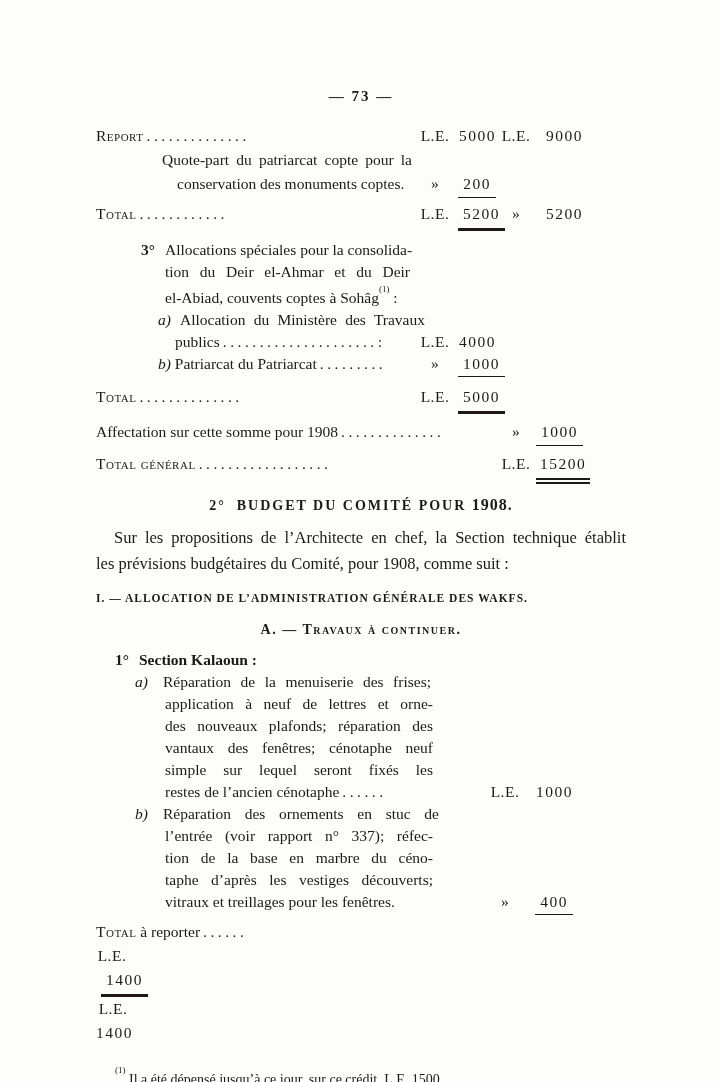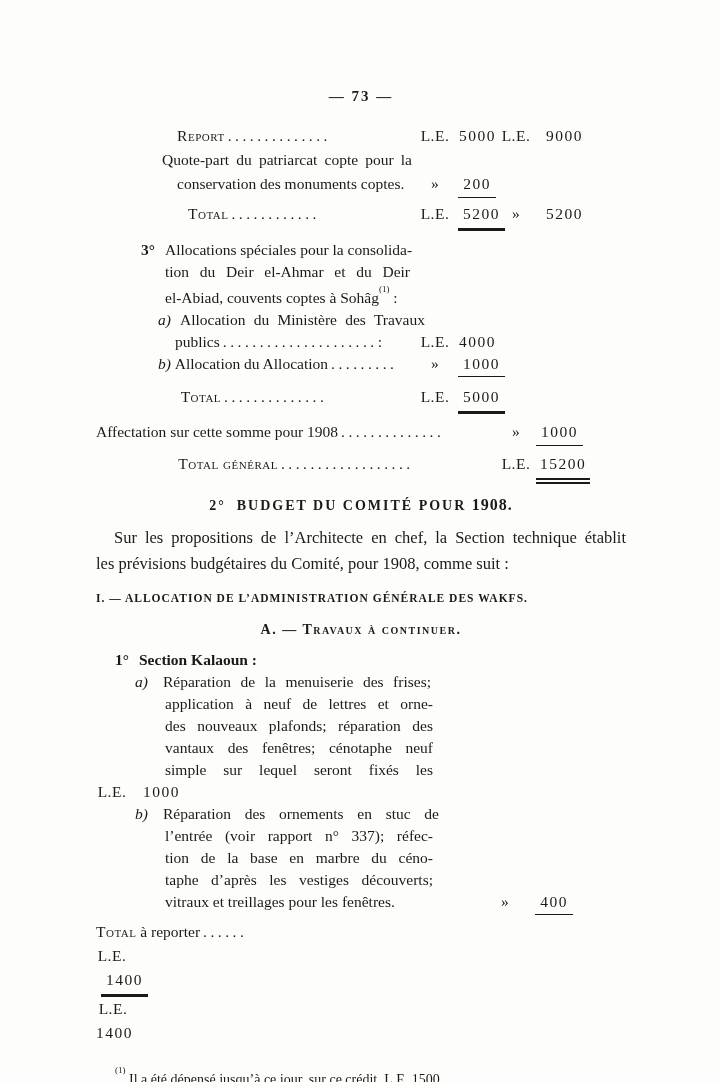--- a/index.html
+++ b/index.html
@@ -19,21 +19,21 @@
   .frow .a1{flex:none;width:38px;text-align:right;}
   .frow .c2{flex:none;width:40px;text-align:center;}
   .frow .a2{flex:none;width:47px;text-align:right;}
   
   .frow-b{width:477px;}
   .frow-b .c1{width:32px;}
   .frow-b .a1{width:52px;}
   .frow-b .c2{width:34px;}
   .frow-b .a2{width:36px;}
 
-  .ar{text-align:center;}
+  .ar{text-align:left;}
   .sc{font-variant:small-caps;letter-spacing:.5px;}
   .it{font-style:italic;}
   .dots{letter-spacing:3.5px;padding-left:3px;}
   .amt{display:inline-block;letter-spacing:1.5px;}
   .u1 .amt{border-bottom:1.5px solid #1d1a15;padding:0 5px 1px;}
   .uthick .amt{border-bottom:3px solid #1d1a15;padding:0 5px 2px;}
   .udbl .amt{border-bottom:6px double #1d1a15;padding:0 4px 2px;}
   .cur{letter-spacing:.5px;}
 
   sup.fn{font-size:9px;position:relative;top:-5px;letter-spacing:0;}
@@ -108,21 +108,21 @@
       <div class="nline just w245">Allocation du Ministère des Travaux</div>
     </div>
     <div class="frow lh22">
       <div class="ft"><span class="ml79">publics</span><span class="dots">.....................:</span></div>
       <div class="c1 cur">L.E.</div>
       <div class="a1"><span class="amt">4000</span></div>
       <div class="c2"></div>
       <div class="a2"></div>
     </div>
     <div class="frow lh22">
-      <div class="ft"><span class="it ml62">b)</span>&nbsp;<span>Allocation du Allocation</span><span class="dots">.........</span></div>
+      <div class="ft"><span class="it ml62">b)</span>&nbsp;<span>Patriarcat du Patriarcat</span><span class="dots">.........</span></div>
       <div class="c1 cur">»</div>
       <div class="a1 u1"><span class="amt">1000</span></div>
       <div class="c2"></div>
       <div class="a2"></div>
     </div>
 
     <div class="frow mt8">
       <div class="ft ar"><span class="sc">Total</span><span class="dots">..............</span></div>
       <div class="c1 cur">L.E.</div>
       <div class="a1 uthick"><span class="amt">5000</span></div>
@@ -159,20 +159,21 @@
 
     <div class="numrow">
       <div class="it ml39 w28">a)</div>
       <div class="nline just w268">Réparation de la menuiserie des frises;</div>
     </div>
     <div class="nline just ml69 w268">application à neuf de lettres et orne-</div>
     <div class="nline just ml69 w268">des nouveaux plafonds; réparation des</div>
     <div class="nline just ml69 w268">vantaux des fenêtres; cénotaphe neuf</div>
     <div class="nline just ml69 w268">simple sur lequel seront fixés les</div>
     <div class="frow frow-b lh22">
+      <div class="ft"><span class="ml69">restes de l’ancien cénotaphe</span><span class="dots">......</span></div>
       <div class="c1 cur">L.E.</div>
       <div class="a1"><span class="amt">1000</span></div>
     </div>
 
     <div class="numrow">
       <div class="it ml39 w28">b)</div>
       <div class="nline just w276">Réparation des ornements en stuc de</div>
     </div>
     <div class="nline just ml69 w268">l’entrée (voir rapport n° 337); réfec-</div>
     <div class="nline just ml69 w268">tion de la base en marbre du céno-</div>

